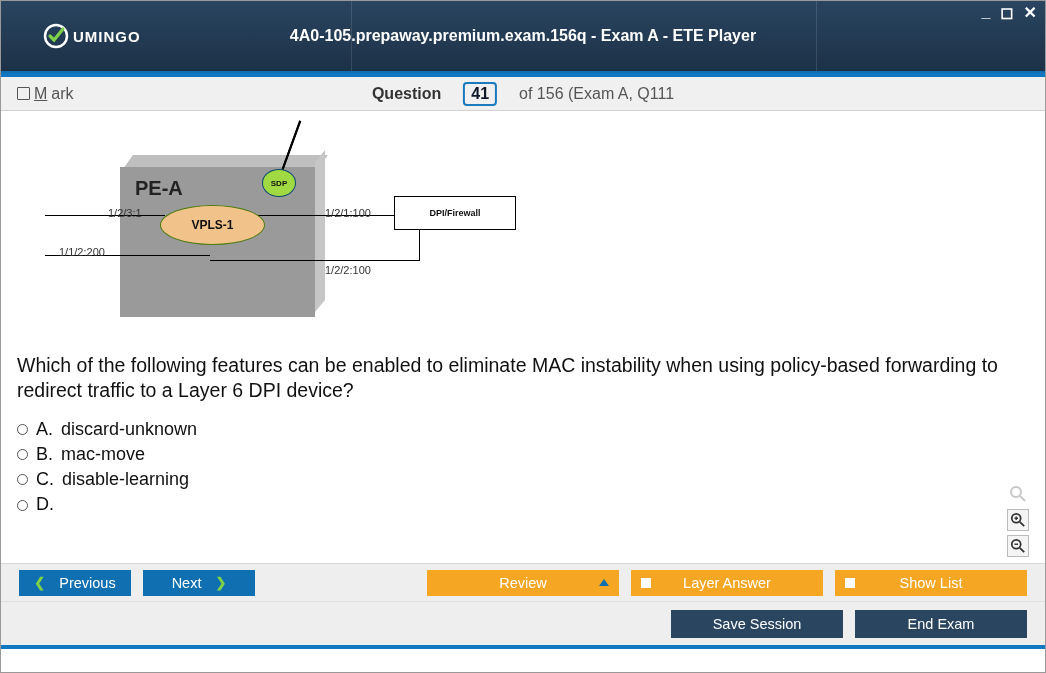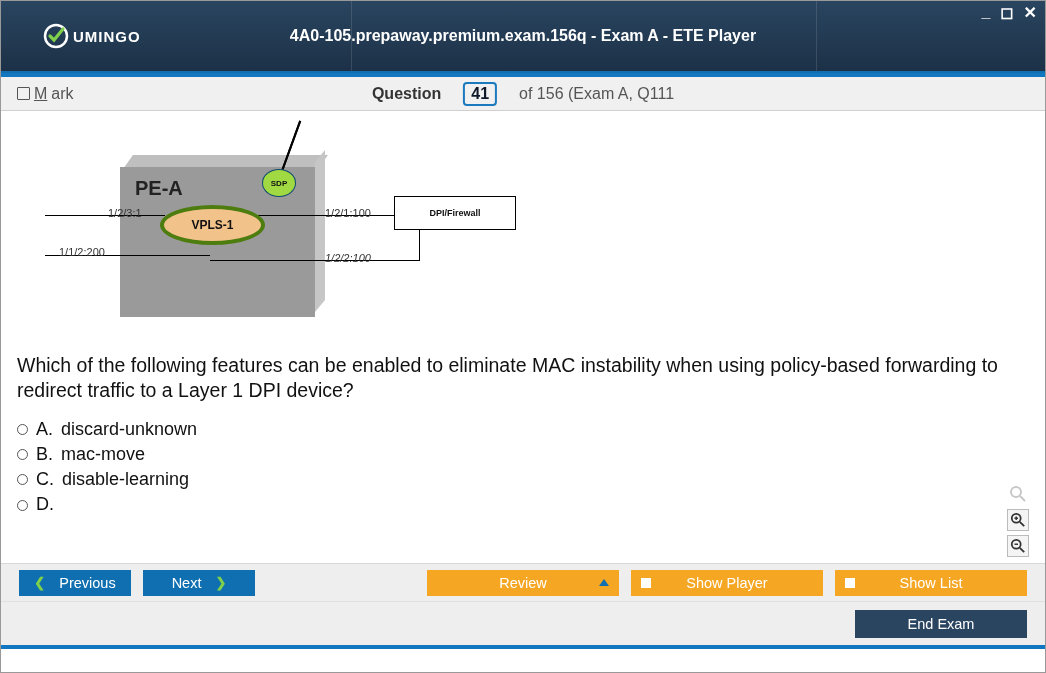--- a/index.html
+++ b/index.html
@@ -28,25 +28,25 @@
 
 
 .content { padding: 14px 16px 10px 16px; height: 452px; overflow: hidden; position: relative; font-size: 19px; color: #111; }
 
 
 .diagram { width: 500px; height: 210px; position: relative; margin-bottom: 18px; margin-left: 8px; }
 .pea-box { position: absolute; left: 95px; top: 42px; width: 195px; height: 150px; background: #9a9a9a; }
 .pea-iso-top { position: absolute; left: 103px; top: 30px; width: 195px; height: 14px; background: #bfbfbf; transform: skewX(-35deg); }
 .pea-iso-right { position: absolute; left: 290px; top: 37px; width: 10px; height: 150px; background: #c6c6c6; transform: skewY(-50deg); transform-origin: top left;}
 .pea-label { position: absolute; left: 110px; top: 52px; font-weight: bold; font-size: 20px; color: #222; }
-.vpls-oval { position: absolute; left: 135px; top: 80px; width: 105px; height: 40px; background: #f2c28b; border: 4px solid #4d7c0f; border-radius: 50%; display: flex; align-items: center; justify-content: center; font-size: 12px; font-weight: bold; }
+.vpls-oval { position: absolute; left: 135px; top: 80px; width: 105px; height: 40px; background: #f2c28b; border: 1px solid #4d7c0f; border-radius: 50%; display: flex; align-items: center; justify-content: center; font-size: 12px; font-weight: bold; }
 .sdp-circle { position: absolute; left: 237px; top: 44px; width: 34px; height: 28px; background: #a1d943; border: 1px solid #0c4a6e; border-radius: 50%; display: flex; align-items: center; justify-content: center; font-size: 8px; font-weight: bold; }
 .port-label { position: absolute; font-size: 11px; color: #333; }
 .p1 { left: 48px; top: 82px; margin-left: 35px; } .p2 { left: 34px; top: 121px; }
-.p3 { left: 300px; top: 82px; } .p4 { left: 300px; top: 127px; font-style: italic; }
+.p3 { left: 300px; top: 82px; } .p4 { left: 300px; top: 139px; }
 .dpi-box { position: absolute; left: 369px; top: 71px; width: 122px; height: 34px; border: 1px solid #000; background: #fff; display: flex; align-items: center; justify-content: center; font-size: 9px; font-weight: bold; }
 .hline { position: absolute; height: 1px; background: #000; }
 .l1 { left: 20px; top: 90px; width: 120px; }
 .l2 { left: 20px; top: 130px; width: 165px; }
 .l3 { left: 225px; top: 90px; width: 145px; }
 .l4 { left: 185px; top: 135px; width: 210px; }
 .vline { position: absolute; width: 1px; background: #000; }
 .v1 { left: 394px; top: 104px; height: 32px; }
 .sdp-line { position: absolute; left: 252px; top: -8px; width: 1px; height: 65px; background: #000; transform: rotate(20deg); transform-origin: bottom; border-left: 2.5px solid #000;}
 
@@ -124,21 +124,21 @@
     <div class="pea-label">PE-A</div>
     <div class="vpls-oval">VPLS-1</div>
     <div class="sdp-circle">SDP</div>
     <div class="port-label p1">1/2/3:1</div>
     <div class="port-label p2">1/1/2:200</div>
     <div class="port-label p3">1/2/1:100</div>
     <div class="port-label p4">1/2/2:100</div>
     <div class="dpi-box">DPI/Firewall</div>
   </div>
 
-  <div class="question-text">Which of the following features can be enabled to eliminate MAC instability when using policy-based forwarding to redirect traffic to a Layer 1 DPI device?</div>
+  <div class="question-text">Which of the following features can be enabled to eliminate MAC instability when using policy-based forwarding to redirect traffic to a Layer 6 DPI device?</div>
 
   <div class="options">
     <div class="option-row">
       <span class="radio"></span>
       <span class="opt-letter">A.</span>
       <span>discard-unknown</span>
     </div>
     <div class="option-row">
       <span class="radio"></span>
       <span class="opt-letter">B.</span>
@@ -189,26 +189,29 @@
     <span>Next</span>
     <span class="chev">❯</span>
   </div>
   <div class="spacer"></div>
   <div class="btn orange">
     <span>Review</span>
     <span class="tri"></span>
   </div>
   <div class="btn orange">
     <span class="sq"></span>
-    <span>Show Player</span>
+    <span>Layer Answer</span>
   </div>
   <div class="btn orange">
     <span class="sq"></span>
     <span>Show List</span>
   </div>
 </div>
 
 <div class="btnrow2">
   <div class="btn dark">
+    <span>Save Session</span>
+  </div>
+  <div class="btn dark">
     <span>End Exam</span>
   </div>
 </div>
 <div class="accent-bottom"></div>
 
 </body></html>

